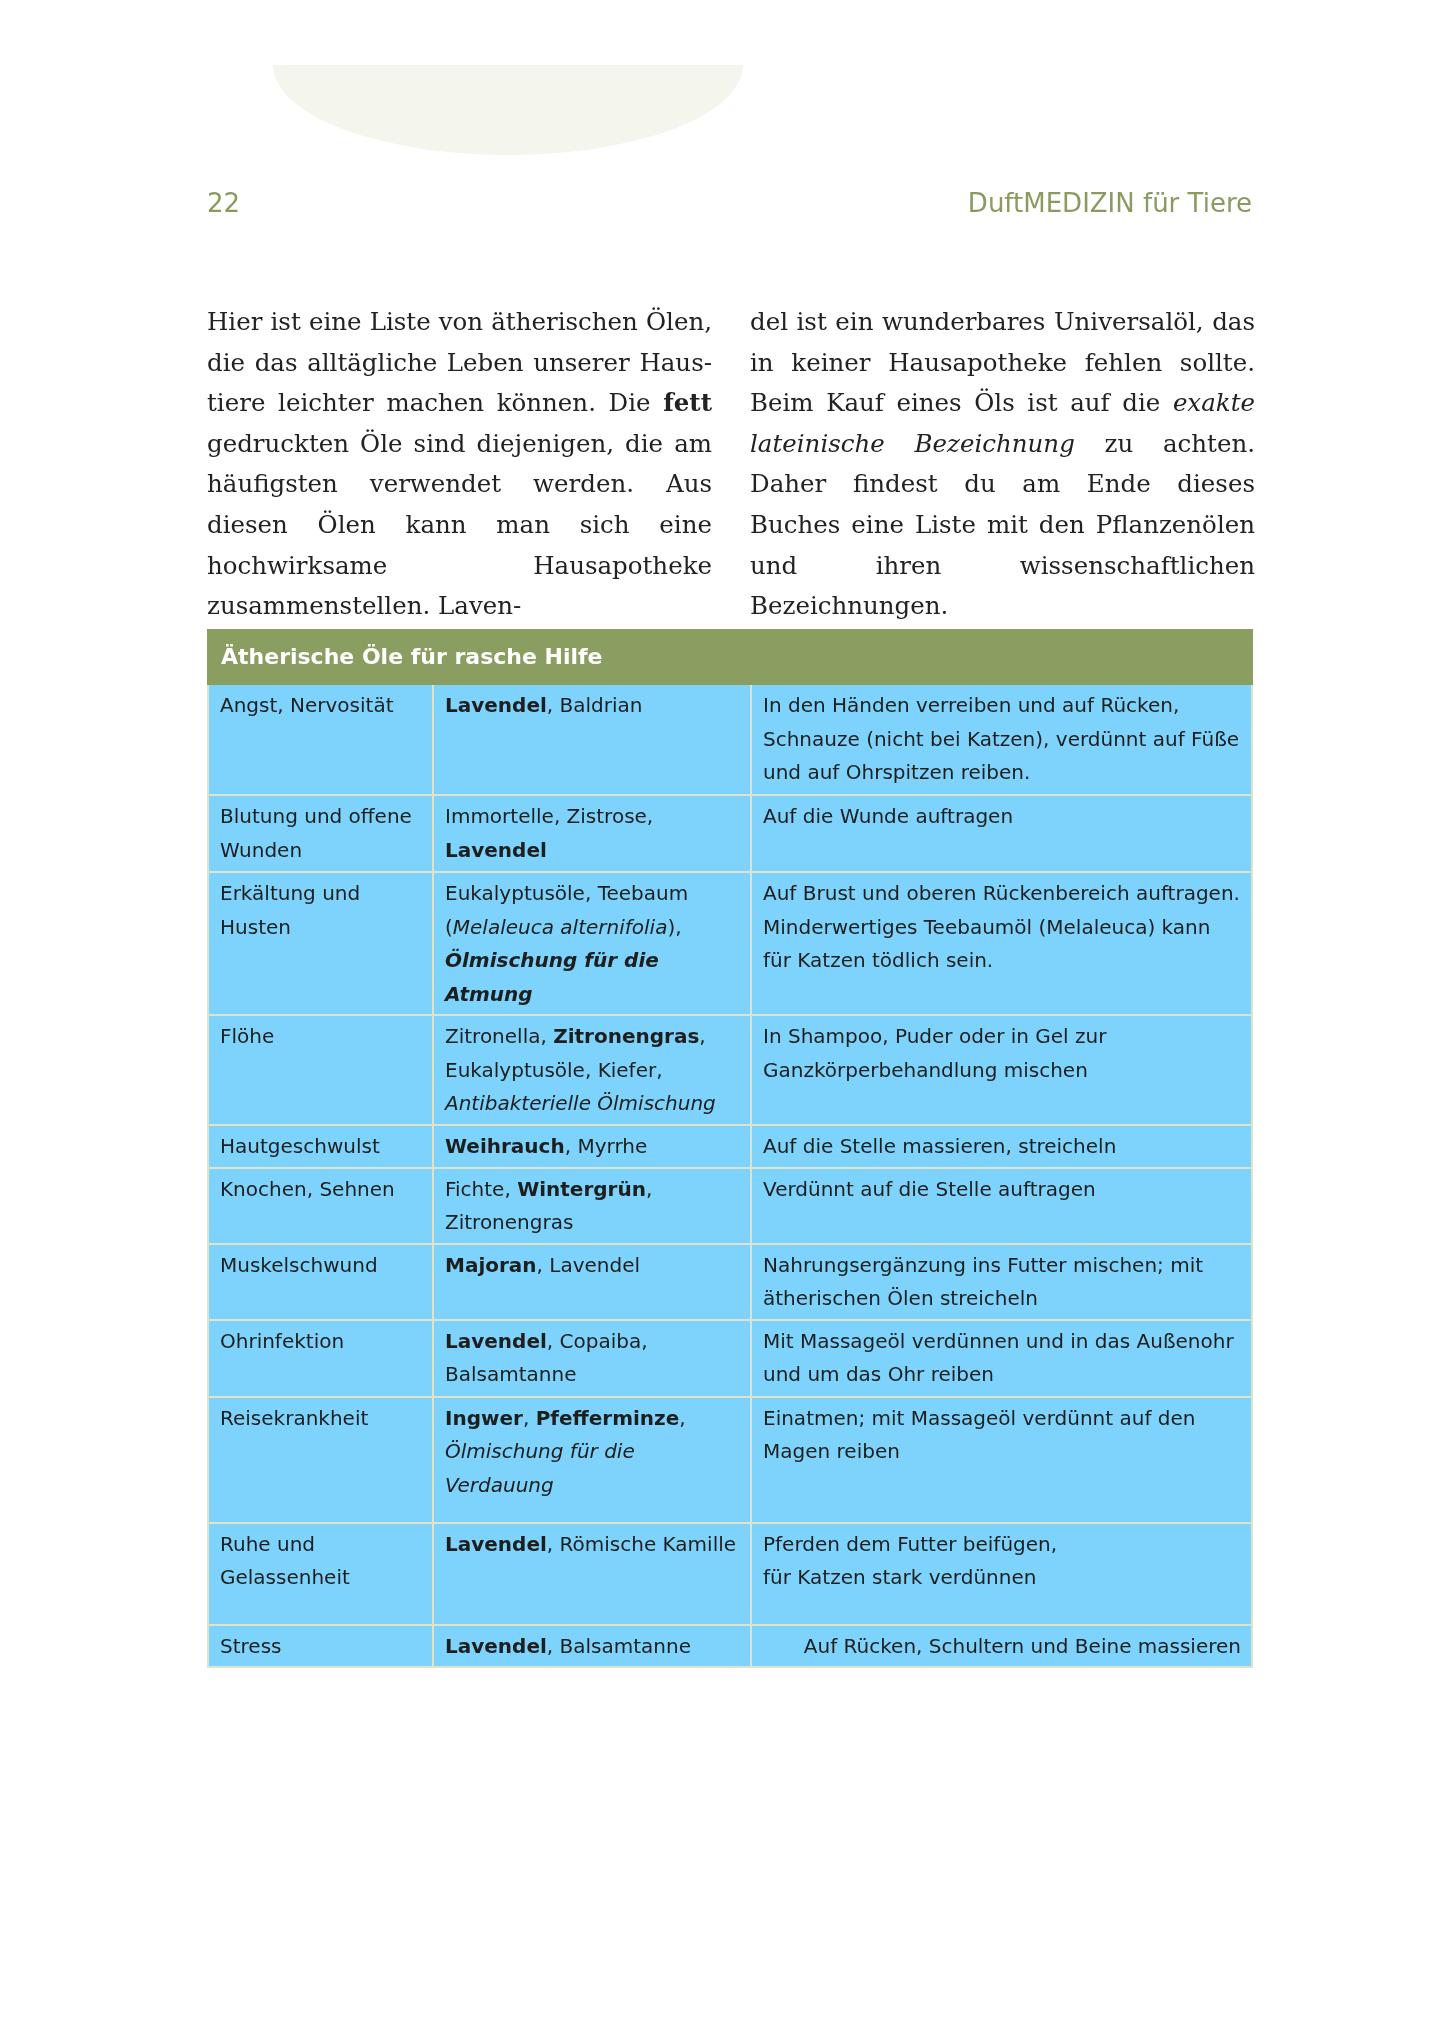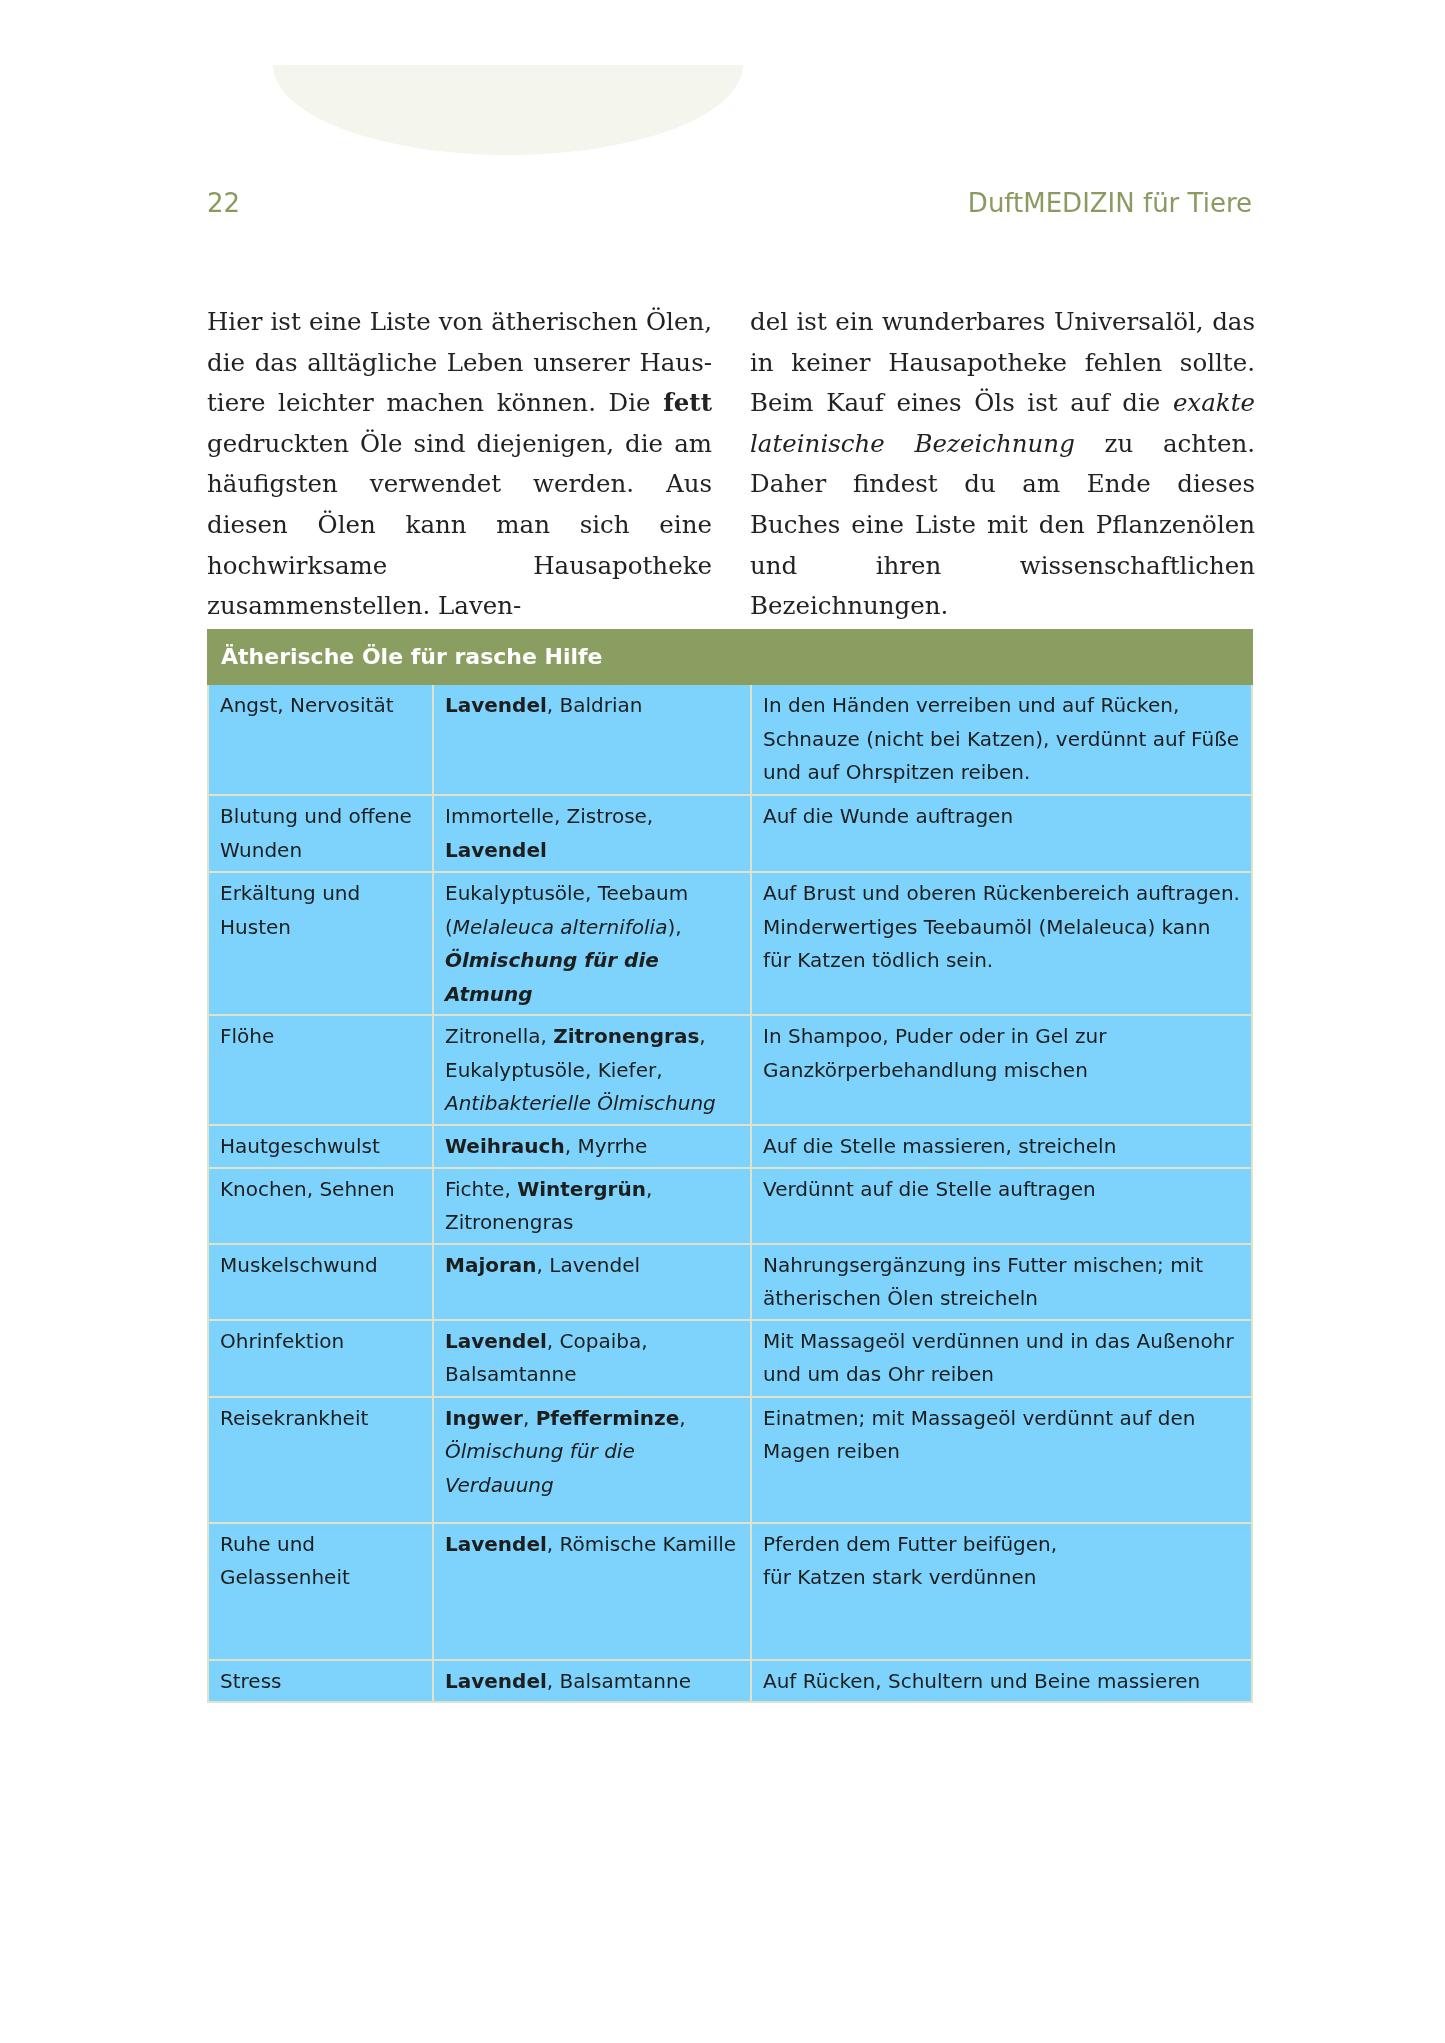--- a/index.html
+++ b/index.html
@@ -110,25 +110,25 @@
       <tr style="height: 77px;">
         <td>Ohrinfektion</td>
         <td><span class="bold">Lavendel</span><span>, Copaiba, Balsamtanne</span></td>
         <td style="white-space: pre-line;">Mit Massageöl verdünnen und in das Außenohr und um das Ohr reiben</td>
       </tr>
       <tr style="height: 126px;">
         <td>Reisekrankheit</td>
         <td><span class="bold">Ingwer</span><span>, </span><span class="bold">Pfefferminze</span><span>, </span><span class="ital">Ölmischung für die Verdauung</span></td>
         <td style="white-space: pre-line;">Einatmen; mit Massageöl verdünnt auf den Magen reiben</td>
       </tr>
-      <tr style="height: 137px;">
+      <tr style="height: 102px;">
         <td>Ruhe und Gelassenheit</td>
         <td><span class="bold">Lavendel</span><span>, Römische Kamille</span></td>
         <td style="white-space: pre-line;">Pferden dem Futter beifügen,
 für Katzen stark verdünnen</td>
       </tr>
       <tr style="height: 42px;">
         <td>Stress</td>
         <td><span class="bold">Lavendel</span><span>, Balsamtanne</span></td>
-        <td style="white-space: pre-line;">Auf Rücken, Schultern und Beine massieren</td>
+        <td style="white-space: pre-line; text-align: right;">Auf Rücken, Schultern und Beine massieren</td>
       </tr>
     </tbody>
 </table>
 
 </body></html>

